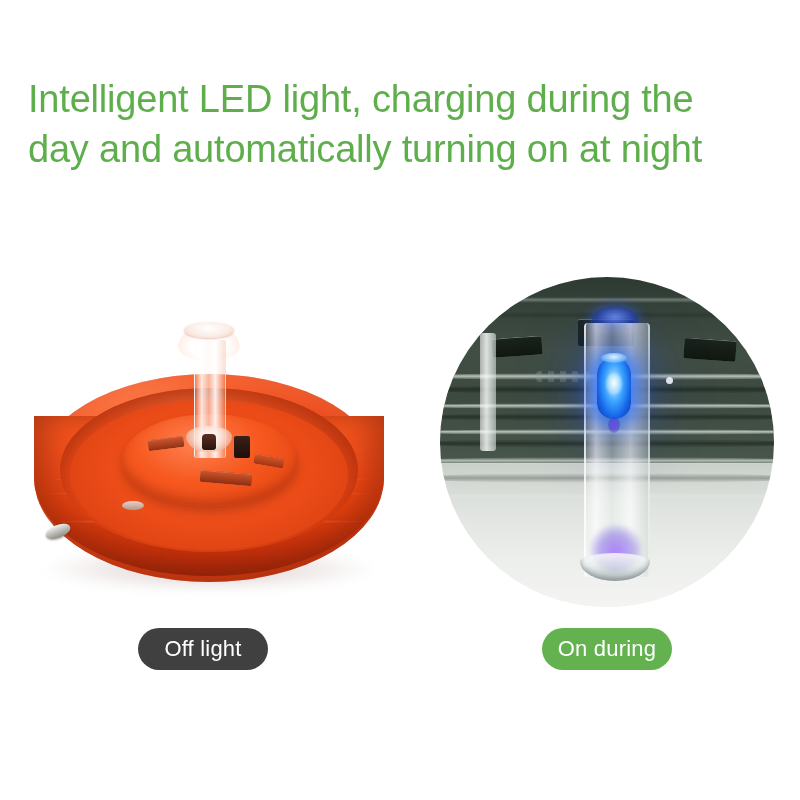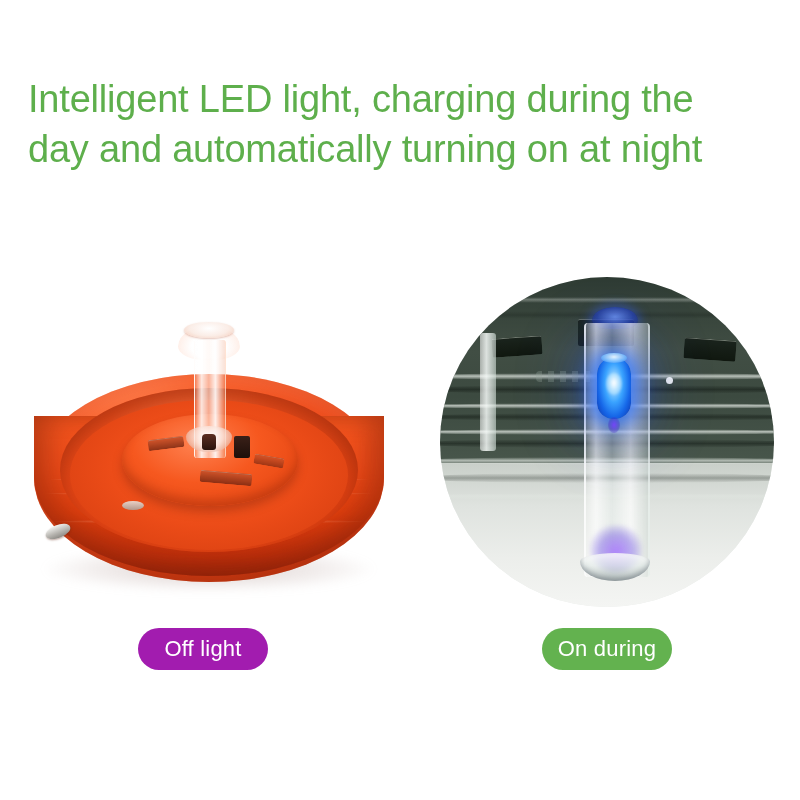--- a/index.html
+++ b/index.html
@@ -506,17 +506,17 @@
     <div class="blue-collar"></div>
     <div class="rtube"></div>
     <div class="led-bulb"></div>
     <div class="led-top-cap"></div>
     <div class="led-hot"></div>
     <div class="led-glow-stem"></div>
     <div class="led-spill"></div>
     <div class="rtube-bottom"></div>
   </div>
 
-  <div class="pill" id="pill-off" style="background: #a21caf; color: rgb(255, 255, 255);">Off light</div>
+  <div class="pill" id="pill-off" style="background: #404040; color: rgb(255, 255, 255);">Off light</div>
 
   <div class="pill" id="pill-on" style="background: rgb(99, 178, 79); color: rgb(255, 255, 255);">On during</div>
 
 </div>
 
 </body></html>

